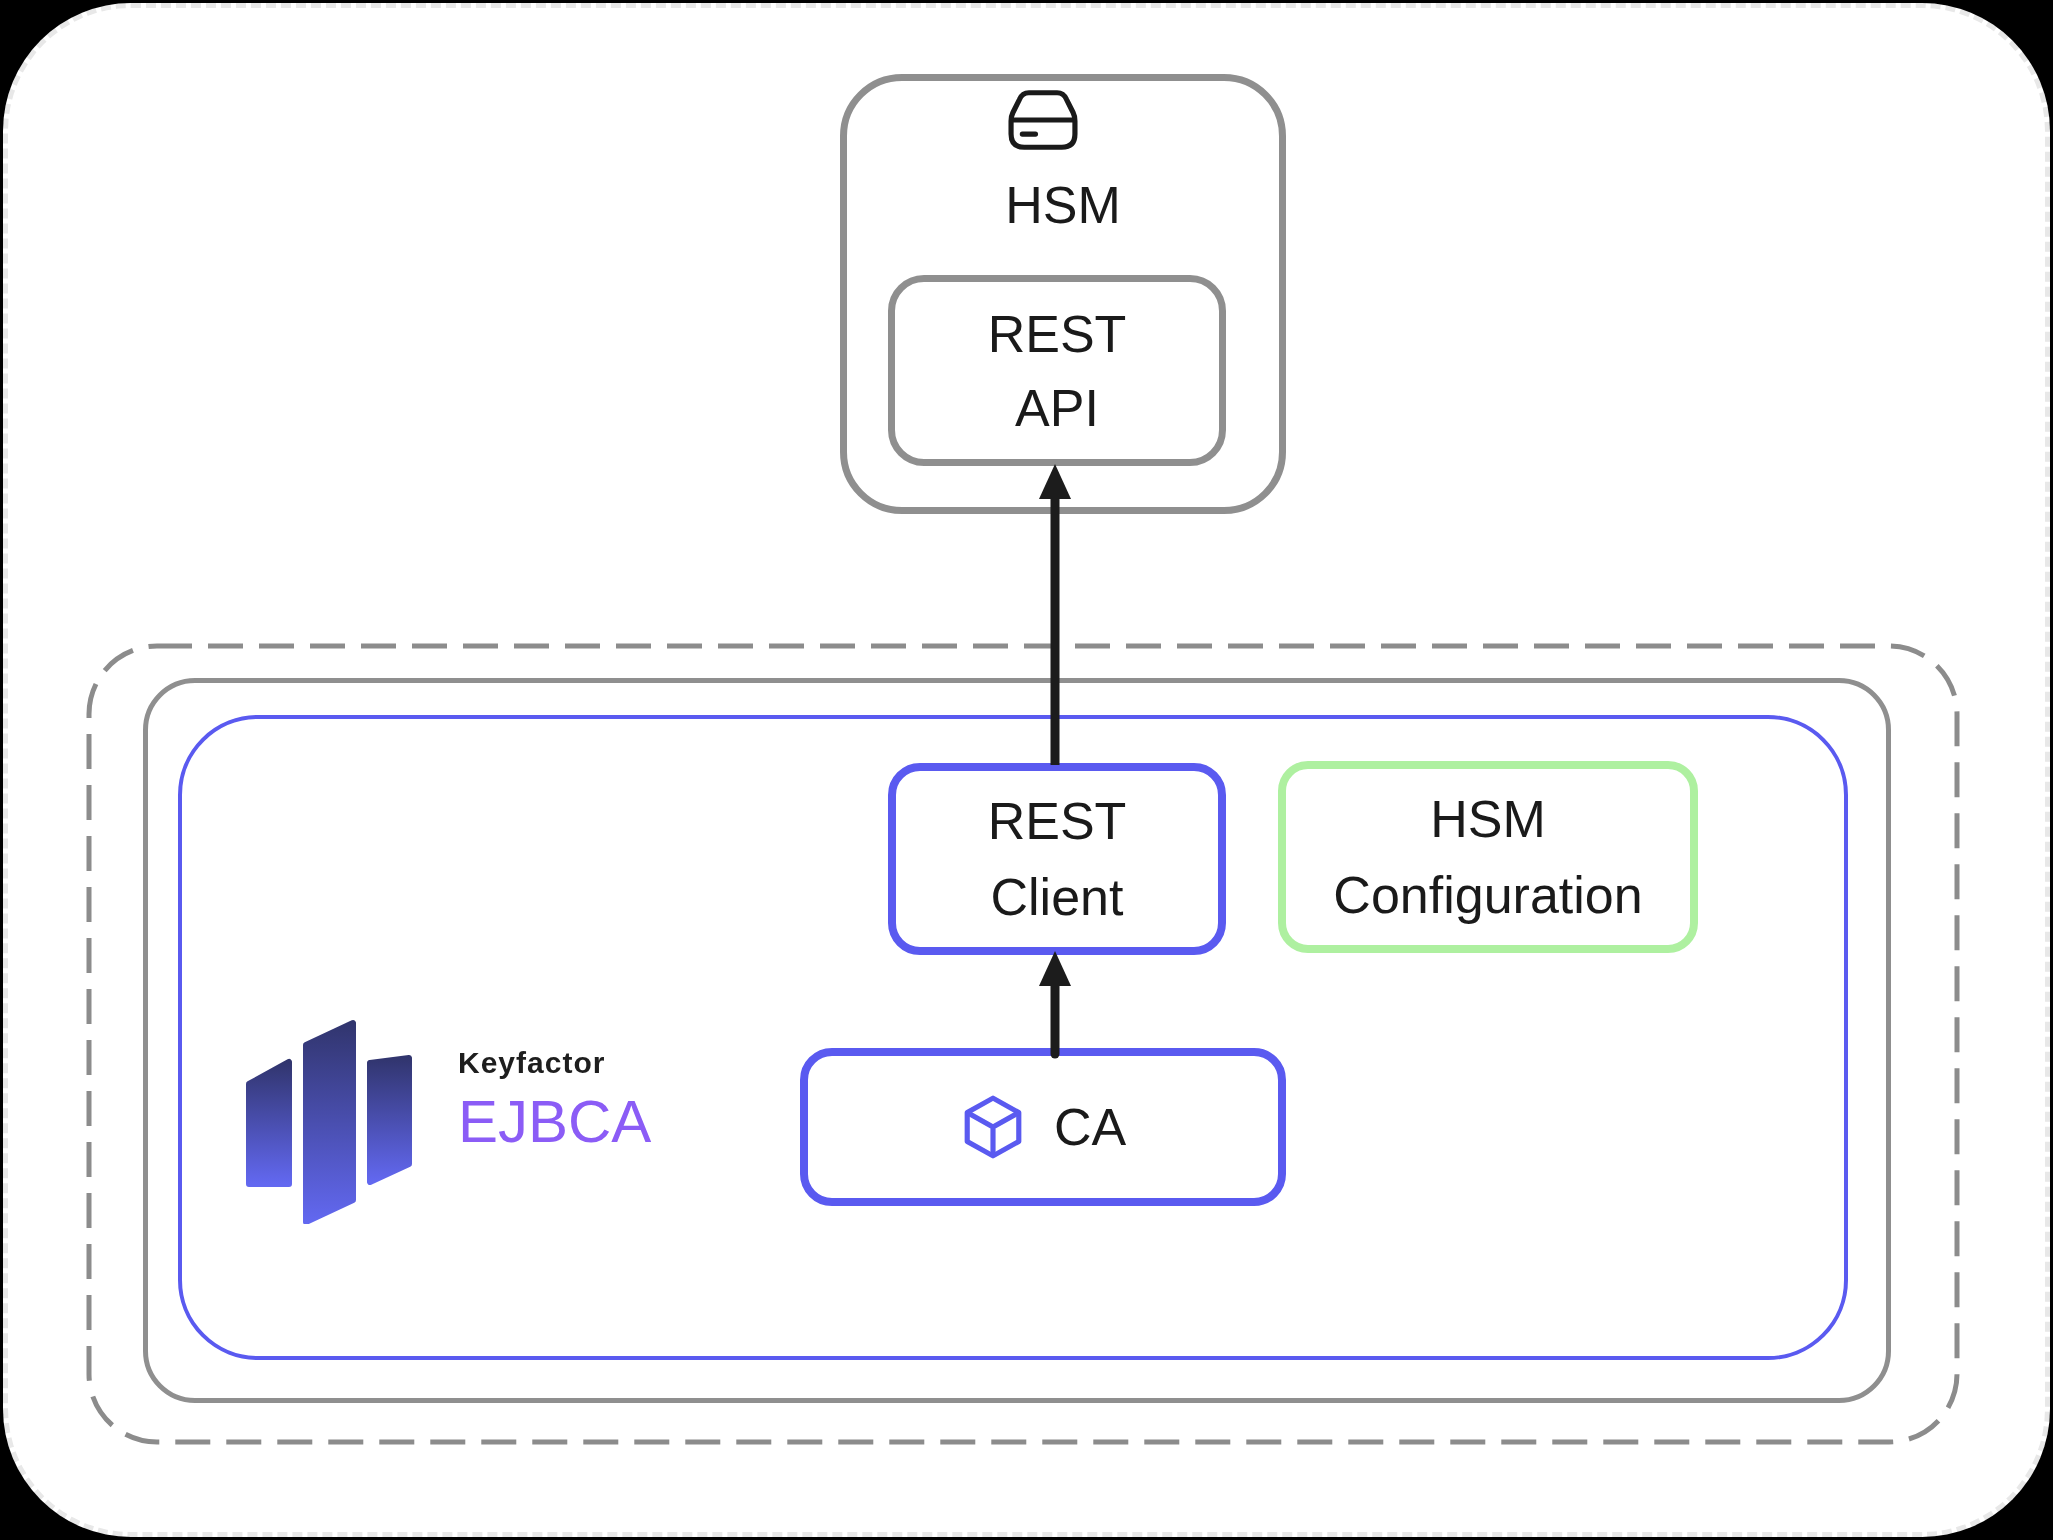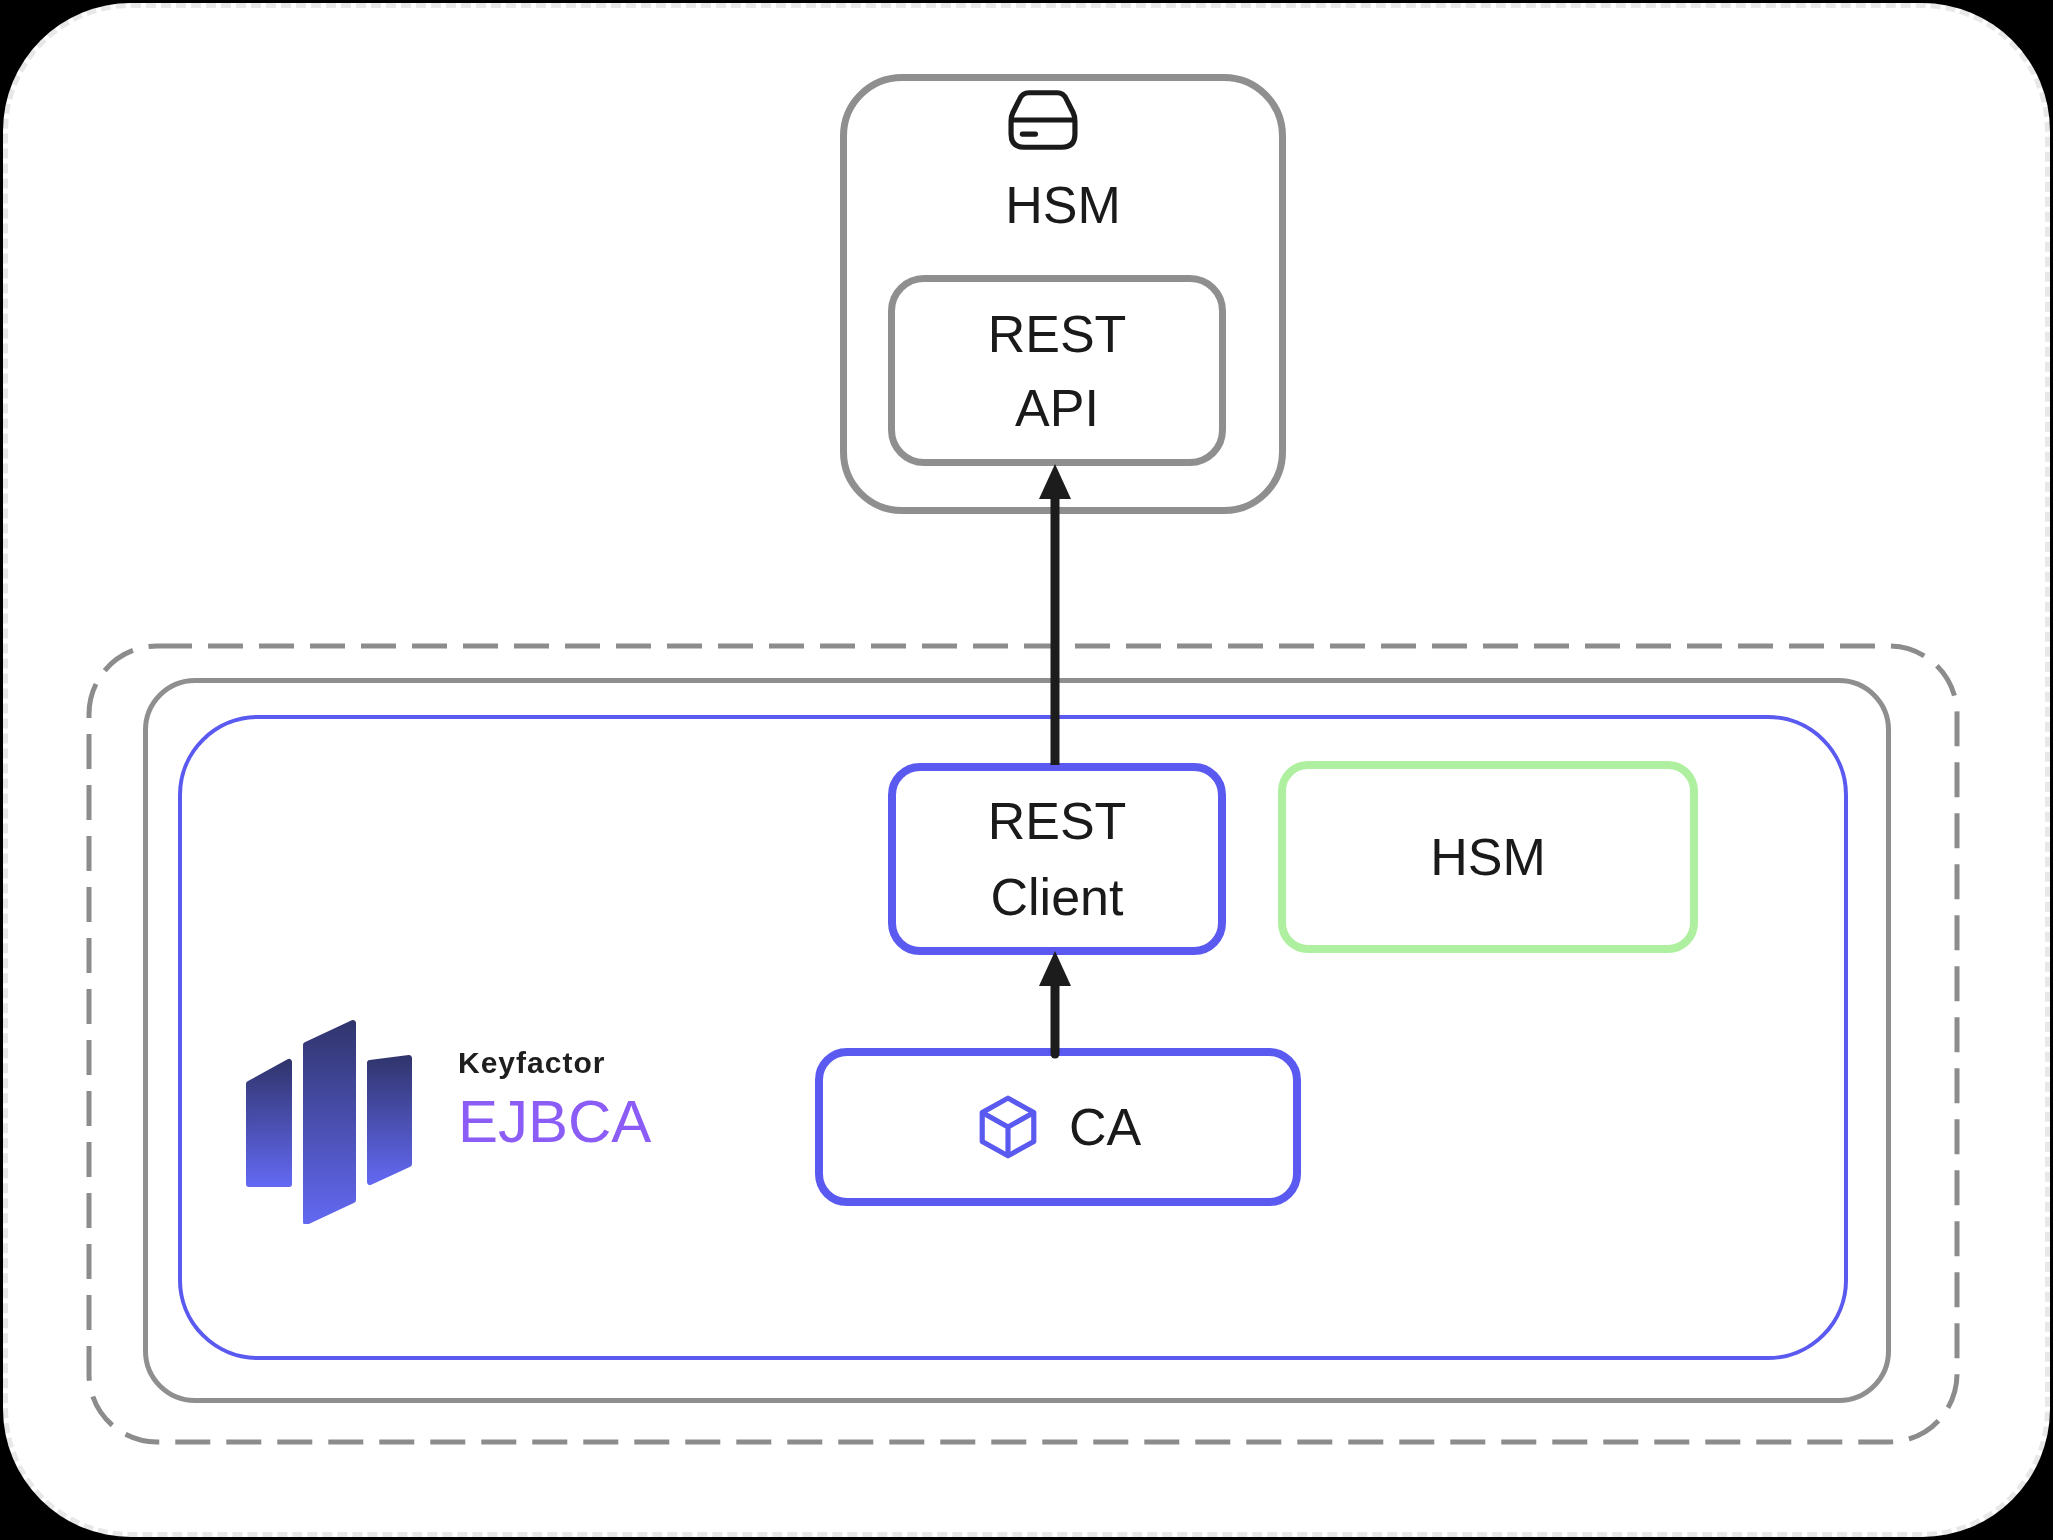--- a/index.html
+++ b/index.html
@@ -130,21 +130,20 @@
     width: 486px; height: 158px;
     border: 8px solid #5a5af0;
     border-radius: 32px;
     display: flex;
     align-items: center;
     justify-content: center;
     gap: 28px;
     font-size: 52px;
     color: #1a1a1a;
     background: #ffffff;
-    margin-left: 15px;
   }
   .cube-icon { width: 66px; height: 66px; display: block; }
 
   
   .logo {
     position: absolute;
     left: 64px; top: 298px;
     width: 530px; height: 214px;
   }
   .logo-mark {
@@ -207,20 +206,21 @@
       <div class="gray-container">
         <div class="blue-container">
 
           <div class="rest-client-box">
             <span>REST</span>
             <span>Client</span>
           </div>
 
           <div class="hsm-config-box">
             <span>HSM</span>
+            <span>Configuration</span>
           </div>
 
           <div class="ca-box">
             <svg class="cube-icon" viewBox="0 0 64 64" fill="none">
               <path d="M32 4 L57 18 V46 L32 60 L7 46 V18 Z" stroke="#5a5af0" stroke-width="5" stroke-linejoin="round"></path>
               <path d="M7 18 L32 32 L57 18 M32 32 V60" stroke="#5a5af0" stroke-width="5" stroke-linejoin="round"></path>
             </svg>
             <span>CA</span>
           </div>
 

